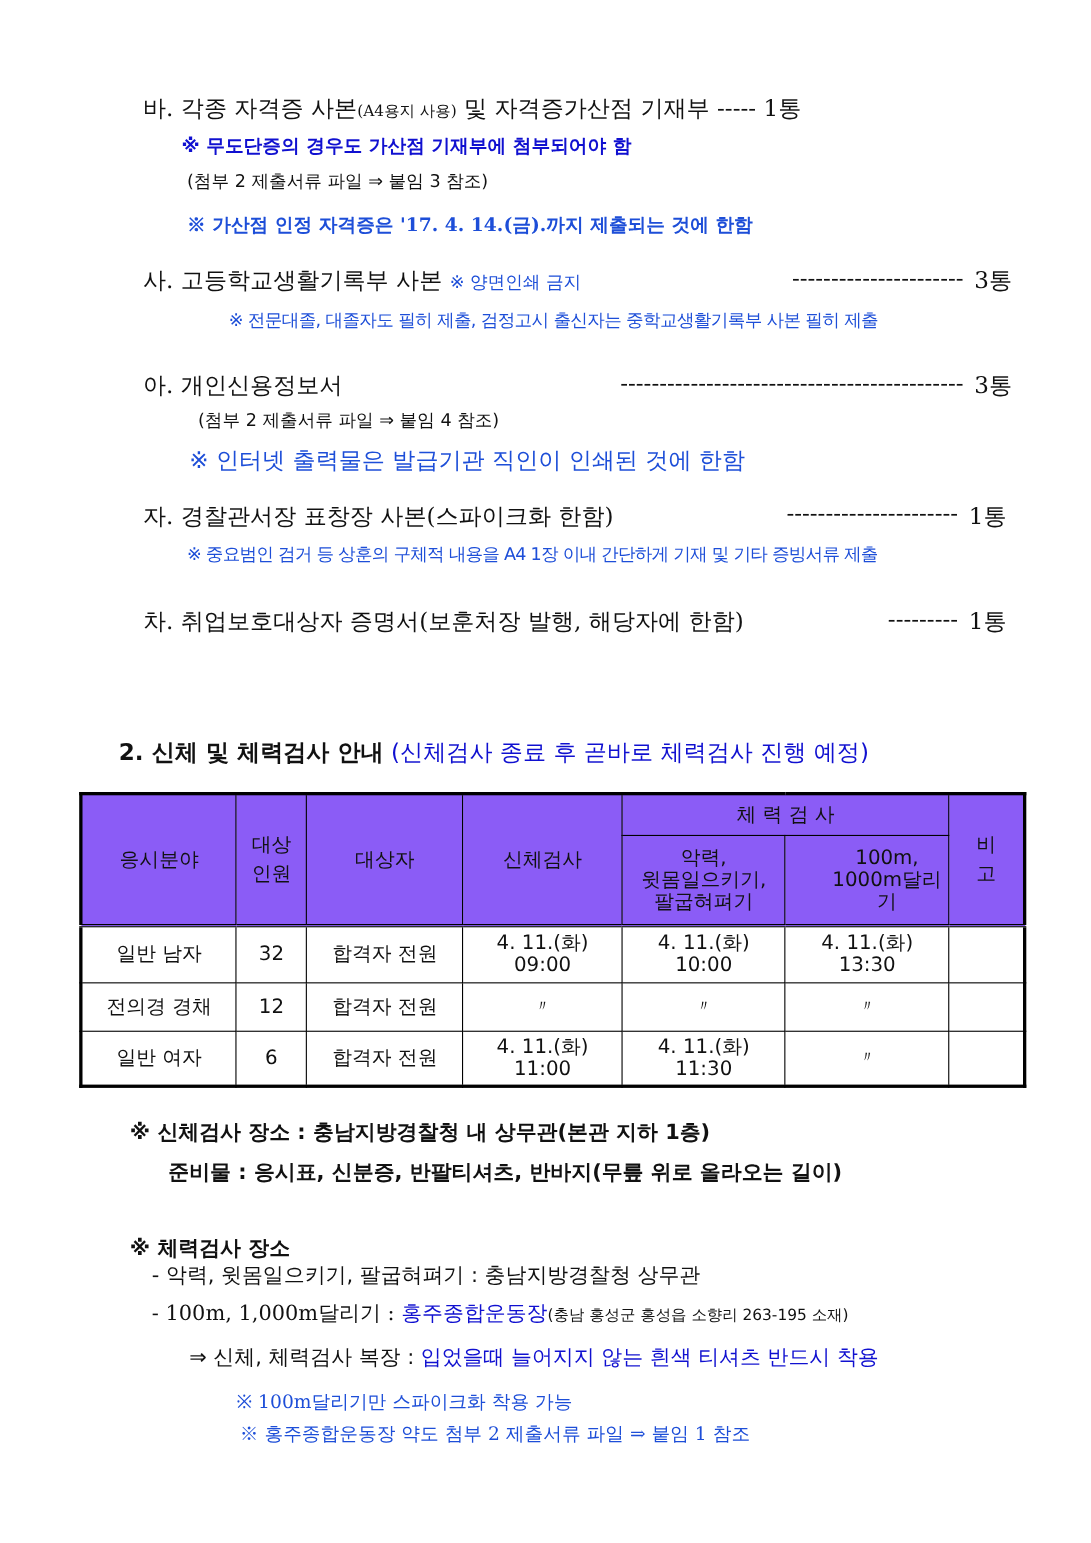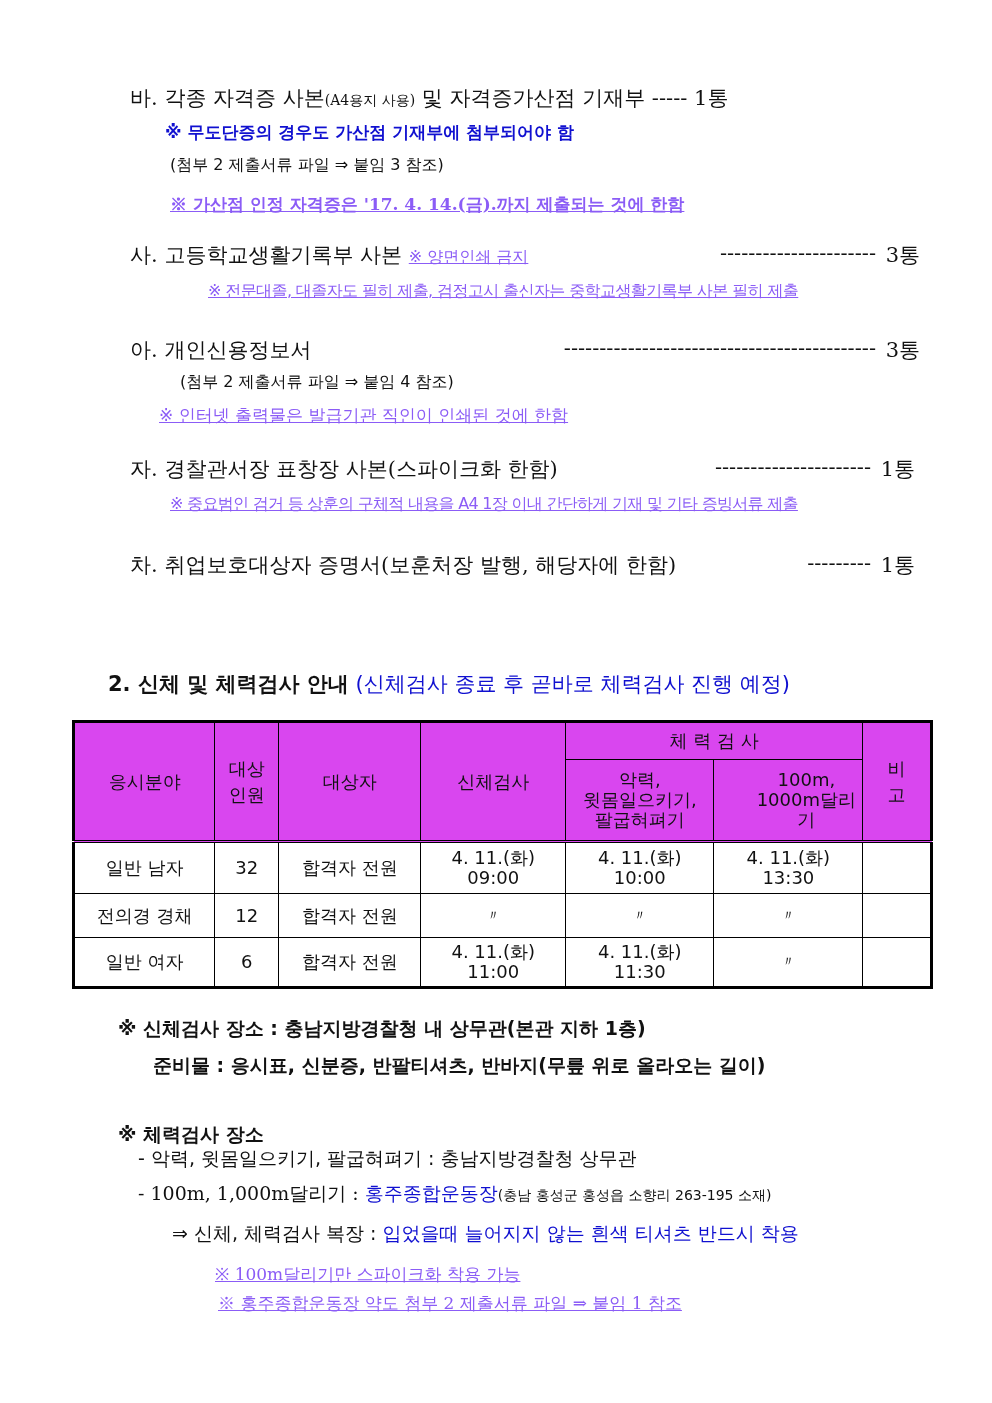--- a/index.html
+++ b/index.html
@@ -2,30 +2,30 @@
 <html><head>
 <meta charset="utf-8">
 <style>
   html, body { margin: 0; padding: 0; background: #ffffff; }
   body { width: 992px; height: 1403px; position: relative; overflow: hidden;
          font-family: "DejaVu Serif", "Liberation Serif", serif; color: #111; }
   .abs { position: absolute; white-space: nowrap; }
   .main { font-size: 21px; }
   .sub { font-size: 17px; }
   .blue { color: #1010d0; }
-  .red { color: #8b5cf6; text-decoration: underline; }
+  .red { color: #1d4ed8; }
   .bold { font-weight: bold; }
   .sans { font-family: "DejaVu Sans", "Liberation Sans", sans-serif; }
   .small { font-size: 14px; }
   table.sched { position: absolute; left: 72px; top: 720px; width: 861px;
     border-collapse: collapse; border: 3px solid #000;
     font-family: "DejaVu Sans", "Liberation Sans", sans-serif; font-size: 18px; }
   table.sched td, table.sched th { border: 1px solid #000; text-align: center;
     vertical-align: middle; font-weight: normal; padding: 0; line-height: 1.1; }
-  table.sched th { background: #d946ef; }
+  table.sched th { background: #8b5cf6; }
   table.sched tr.hdr-bottom th { border-bottom: 3px double #000; }
   .cell-date { line-height: 1.0; }
 </style>
 </head>
 <body>
 
 <div class="abs main" style="left:130px; top:84px;">
   <span>바.</span>
   <span>각종 자격증 사본</span><span class="small">(A4용지 사용)</span><span> 및 자격증가산점 기재부</span>
   <span>-----</span>
@@ -44,21 +44,21 @@
 </div>
 <div class="abs sub red sans" style="left:170px; top:281px; font-size:16px; letter-spacing:-0.6px;margin-left:38px;">※ 전문대졸, 대졸자도 필히 제출, 검정고시 출신자는 중학교생활기록부 사본 필히 제출</div>
 
 <div class="abs main" style="left:130px; top:336px; width:790px;">
   <span>아.</span>
   <span>개인신용정보서</span>
   <span style="position:absolute; right:44px;">--------------------------------------------</span>
   <span style="position:absolute; right:0;">3통</span>
 </div>
 <div class="abs sub sans" style="left:180px; top:372px; font-size:16px;">(첨부 2 제출서류 파일 ⇒ 붙임 4 참조)</div>
-<div class="abs sub red sans" style="left:159px; top:404px; font-size:17px;">※ 인터넷 출력물은 발급기관 직인이 인쇄된 것에 한함</div>
+<div class="abs sub red sans" style="left:172px; top:404px; font-size:21px;">※ 인터넷 출력물은 발급기관 직인이 인쇄된 것에 한함</div>
 
 <div class="abs main" style="left:130px; top:455px; width:785px;">
   <span>자.</span>
   <span>경찰관서장 표창장 사본(스파이크화 한함)</span>
   <span style="position:absolute; right:44px;">----------------------</span>
   <span style="position:absolute; right:0;">1통</span>
 </div>
 <div class="abs sub red sans" style="left:170px; top:494px; font-size:16px; letter-spacing:-0.7px;">※ 중요범인 검거 등 상훈의 구체적 내용을 A4 1장 이내 간단하게 기재 및 기타 증빙서류 제출</div>
 
 <div class="abs main" style="left:130px; top:551px; width:785px;">

